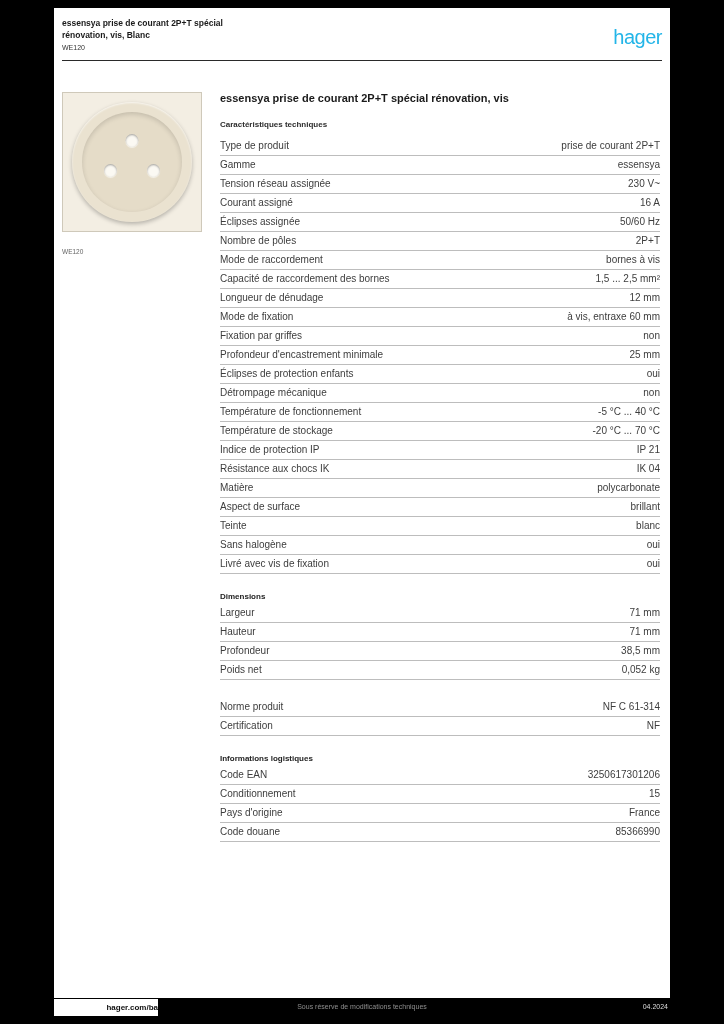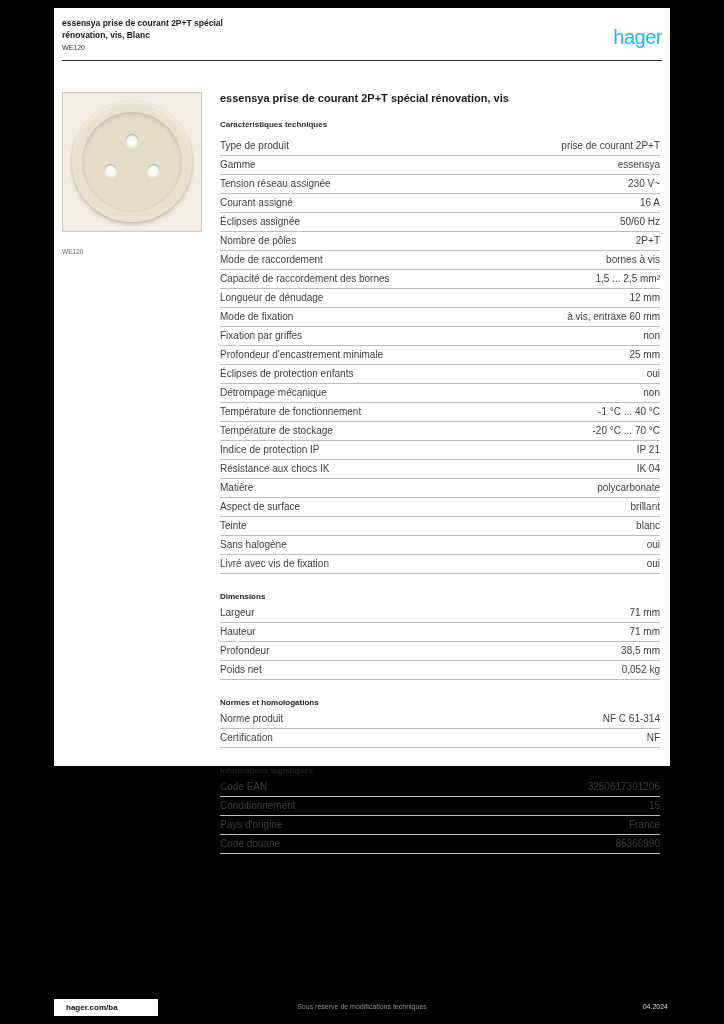--- a/index.html
+++ b/index.html
@@ -10,21 +10,21 @@
     height: 1024px;
     overflow: hidden;
     font-family: "Liberation Sans", sans-serif;
     position: relative;
   }
   .page {
     position: absolute;
     left: 54px;
     top: 8px;
     width: 616px;
-    height: 758px;
+    height: 990px;
     background: #ffffff;
   }
   
   .header-text {
     position: absolute;
     left: 8px;
     top: 10px;
     max-width: 300px;
   }
   .header-line {
@@ -151,22 +151,23 @@
   
   .footer-left {
     position: absolute;
     left: 54px;
     top: 999px;
     width: 104px;
     height: 17px;
     background: #ffffff;
     display: flex;
     align-items: center;
-    padding-left: 12px;
+    padding-left: 6px;
     box-sizing: border-box;
+    justify-content: flex-end;
   }
   .footer-left span {
     font-size: 8px;
     color: #111;
     font-weight: bold;
   }
   .footer-center {
     position: absolute;
     left: 0;
     right: 0;
@@ -265,21 +266,21 @@
           <div class="spec-row">
             <span class="spec-label">Éclipses de protection enfants</span>
             <span class="spec-value">oui</span>
           </div>
           <div class="spec-row">
             <span class="spec-label">Détrompage mécanique</span>
             <span class="spec-value">non</span>
           </div>
           <div class="spec-row">
             <span class="spec-label">Température de fonctionnement</span>
-            <span class="spec-value">-1 °C ... 40 °C</span>
+            <span class="spec-value">-5 °C ... 40 °C</span>
           </div>
           <div class="spec-row">
             <span class="spec-label">Température de stockage</span>
             <span class="spec-value">-20 °C ... 70 °C</span>
           </div>
           <div class="spec-row">
             <span class="spec-label">Indice de protection IP</span>
             <span class="spec-value">IP 21</span>
           </div>
           <div class="spec-row">
@@ -320,21 +321,20 @@
           <div class="spec-row">
             <span class="spec-label">Profondeur</span>
             <span class="spec-value">38,5 mm</span>
           </div>
           <div class="spec-row">
             <span class="spec-label">Poids net</span>
             <span class="spec-value">0,052 kg</span>
           </div>
         </div>
         <div class="spec-section">
-          <div class="spec-heading">Normes et homologations</div>
           <div class="spec-row">
             <span class="spec-label">Norme produit</span>
             <span class="spec-value">NF C 61-314</span>
           </div>
           <div class="spec-row">
             <span class="spec-label">Certification</span>
             <span class="spec-value">NF</span>
           </div>
         </div>
         <div class="spec-section">

